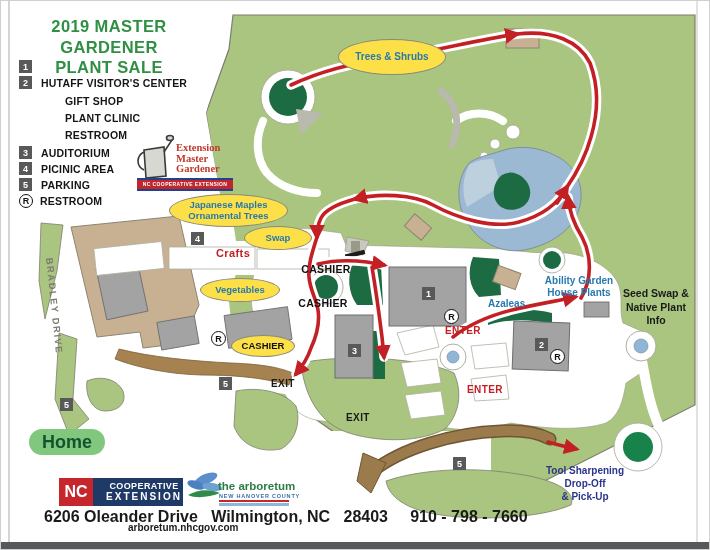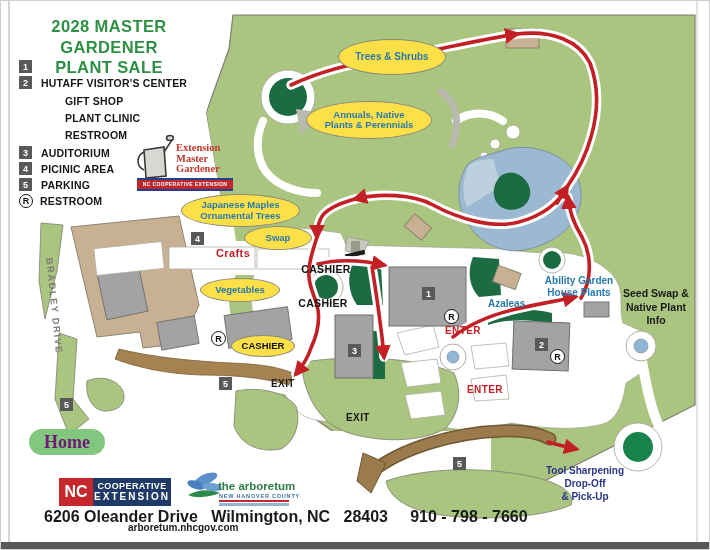--- a/index.html
+++ b/index.html
@@ -152,21 +152,21 @@
       <path d="M580,297 C591,279 591,255 581,236 C573,223 568,209 567,196" marker-end="url(#arw)"></path>
       <path d="M547,441 C557,444 566,446 575,448" marker-end="url(#arw)"></path>
     </g>
 
     <line x1="8" y1="0" x2="8" y2="541" stroke="#b9b9b9" stroke-width="1.2"></line>
     <line x1="696" y1="0" x2="696" y2="541" stroke="#c4c4c4" stroke-width="1"></line>
     <rect x="0" y="541" width="710" height="9" fill="#57585a"></rect>
   </svg>
 
   <div class="abs" style="left:10px;top:15px;width:196px;text-align:center;color:#2f9043;font-weight:700;font-size:16.5px;line-height:1.25;letter-spacing:.4px;">
-    <div>2028 MASTER GARDENER</div>
+    <div>2019 MASTER GARDENER</div>
     <div>PLANT SALE</div>
   </div>
 
   <div class="lg-row" style="top:59px;">
     <span class="lg-badge">1</span>
   </div>
   <div class="lg-row" style="top:75px;">
     <span class="lg-badge">2</span>
     <span class="lg-label">HUTAFF VISITOR'S CENTER</span>
   </div>
@@ -209,24 +209,21 @@
       <div>Extension</div>
       <div>Master</div>
       <div>Gardener</div>
     </div>
     <div class="abs" style="left:3px;top:49px;width:96px;height:9px;background:#c0272d;border-top:2px solid #23408e;border-bottom:2px solid #23408e;color:#fff;font-size:5px;font-weight:700;text-align:center;line-height:9px;letter-spacing:.4px;">NC COOPERATIVE EXTENSION</div>
   </div>
 
   <div class="oval" style="left:337px;top:38px;width:106px;height:34px;font-size:10px;">
     <span>Trees &amp; Shrubs</span>
   </div>
-  <div class="oval" style="left:305px;top:100px;width:124px;height:36px;font-size:9.5px;">
-    <span><span>Annuals, Native</span><br><span>Plants &amp; Perennials</span></span>
-  </div>
-  <div class="oval" style="left:180px;top:193px;width:117px;height:31px;font-size:9.5px;">
+  <div class="oval" style="left:168px;top:193px;width:117px;height:31px;font-size:9.5px;">
     <span><span>Japanese Maples</span><br><span>Ornamental Trees</span></span>
   </div>
   <div class="oval" style="left:243px;top:225px;width:66px;height:22px;font-size:9.5px;">
     <span>Swap</span>
   </div>
   <div class="oval" style="left:199px;top:277px;width:78px;height:22px;font-size:9.5px;">
     <span>Vegetables</span>
   </div>
   <div class="oval" style="left:230px;top:334px;width:62px;height:20px;font-size:9.5px;color:#101010;">
     <span>CASHIER</span>
@@ -260,26 +257,26 @@
   <div class="badge" style="left:347px;top:343px;">3</div>
   <div class="badge" style="left:534px;top:337px;">2</div>
   <div class="badge" style="left:218px;top:376px;">5</div>
   <div class="badge" style="left:59px;top:397px;">5</div>
   <div class="badge" style="left:452px;top:456px;">5</div>
   <div class="rcirc" style="left:210px;top:330px;">R</div>
   <div class="rcirc" style="left:443px;top:308px;">R</div>
   <div class="rcirc" style="left:549px;top:348px;">R</div>
 
   <div class="abs" style="left:28px;top:428px;width:76px;height:26px;background:#82c77e;border-radius:13px;display:flex;align-items:center;justify-content:center;cursor:pointer;">
-    <span style="font-family:Liberation Serif, serif;font-weight:700;font-size:18px;color:#701a75;">Home</span>
+    <span style="font-family:Liberation Sans, sans-serif;font-weight:700;font-size:18px;color:#14532d;">Home</span>
   </div>
 
   <div class="abs" style="left:58px;top:477px;height:20px;display:flex;">
     <div style="width:34px;height:28px;background:#c5272d;color:#fff;font-weight:700;font-size:16px;display:flex;align-items:center;justify-content:center;">NC</div>
-    <div style="width:78px;height:28px;background:#1f3a66;color:#fff;display:flex;flex-direction:column;align-items:center;justify-content:center;line-height:1.1;">
+    <div style="width:78px;height:28px;background:#1f3a66;color:#fff;display:flex;flex-direction:column;align-items:center;justify-content:center;line-height:1.1;padding-left:12px;">
       <span style="font-size:9px;font-weight:700;letter-spacing:.4px;">COOPERATIVE</span>
       <span style="font-size:10px;font-weight:700;letter-spacing:2px;">EXTENSION</span>
     </div>
   </div>
 
   <div class="abs" style="left:183px;top:468px;width:110px;height:38px;">
     <svg width="40" height="34" style="position:absolute;left:0;top:0;">
       <ellipse cx="22" cy="10" rx="12" ry="5" transform="rotate(-22 22 10)" fill="#5b8fc9"></ellipse>
       <ellipse cx="12" cy="16" rx="9" ry="4" transform="rotate(18 12 16)" fill="#4a7fc0"></ellipse>
       <ellipse cx="28" cy="18" rx="10" ry="4" transform="rotate(8 28 18)" fill="#6fa0d4"></ellipse>

